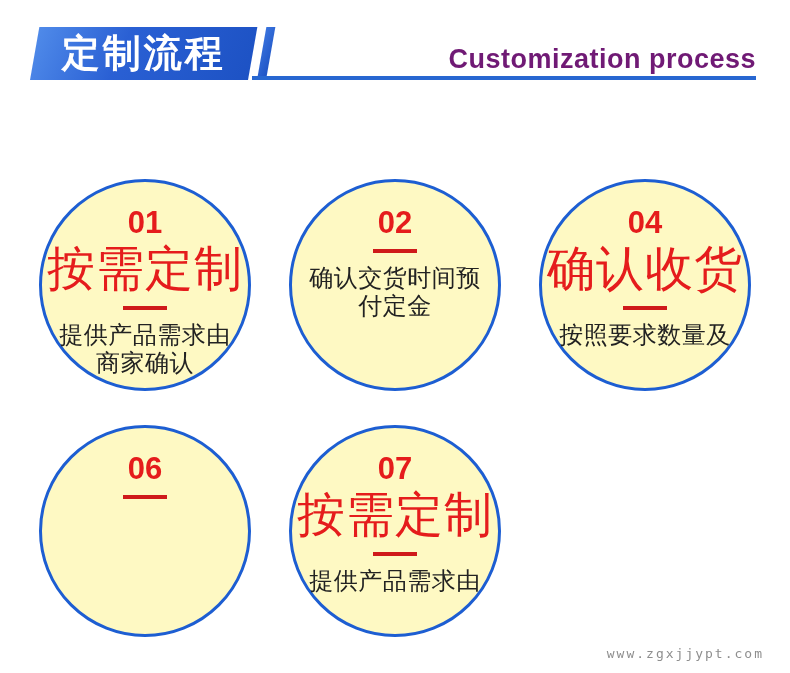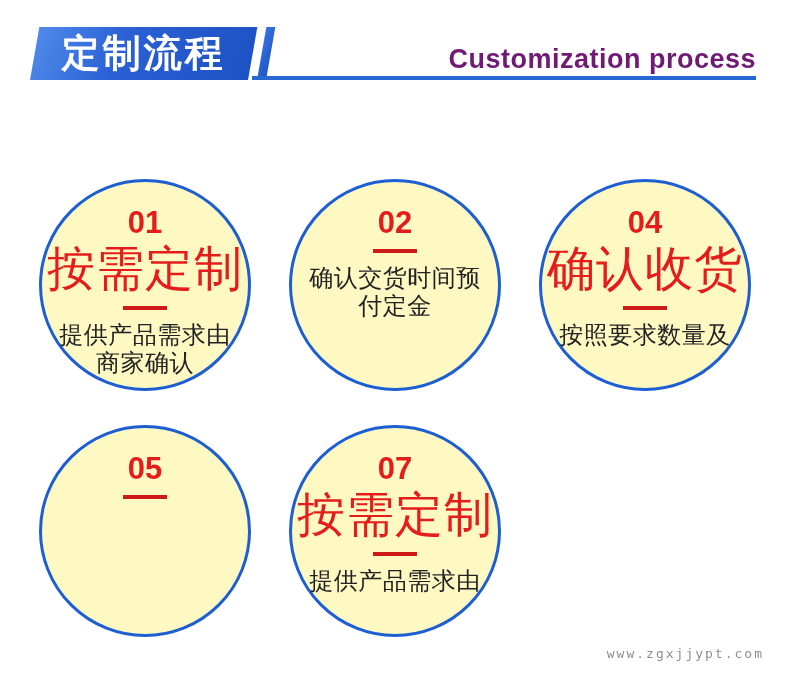--- a/index.html
+++ b/index.html
@@ -144,21 +144,21 @@
 
 
     <div class="circle">
       <div class="step-number">04</div>
       <div class="step-title">确认收货</div>
       <div class="step-divider"></div>
       <div class="step-desc">按照要求数量及</div>
     </div>
 
     <div class="circle">
-      <div class="step-number">05</div>
+      <div class="step-number">06</div>
       <div class="step-divider"></div>
     </div>
 
     <div class="circle">
       <div class="step-number">07</div>
       <div class="step-title">按需定制</div>
       <div class="step-divider"></div>
       <div class="step-desc">提供产品需求由</div>
     </div>
 

